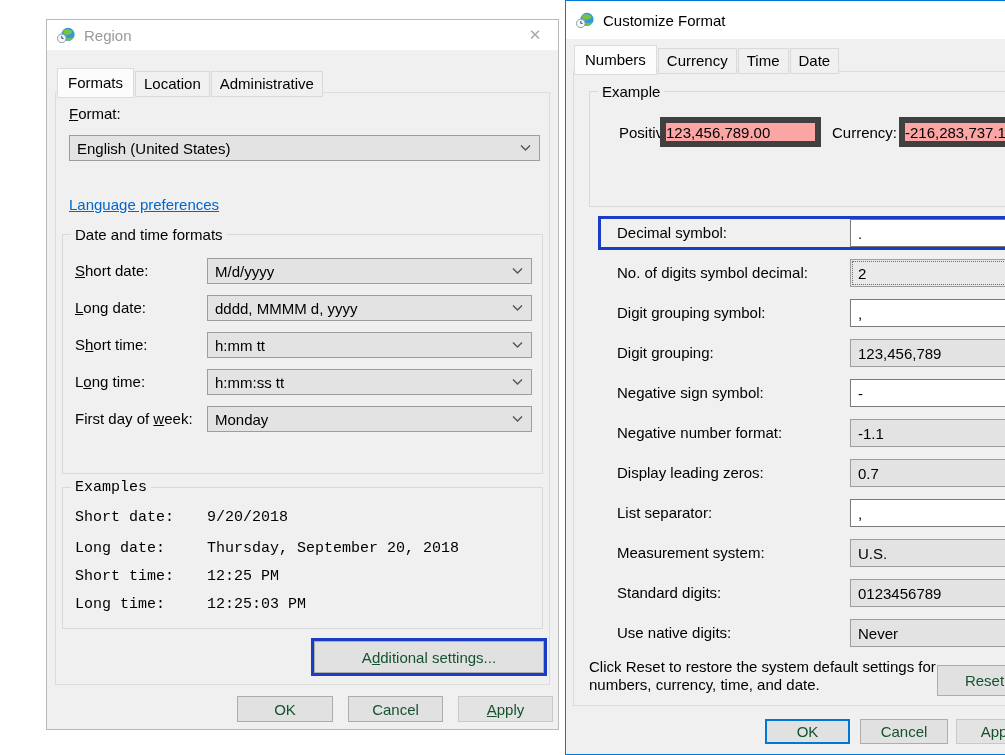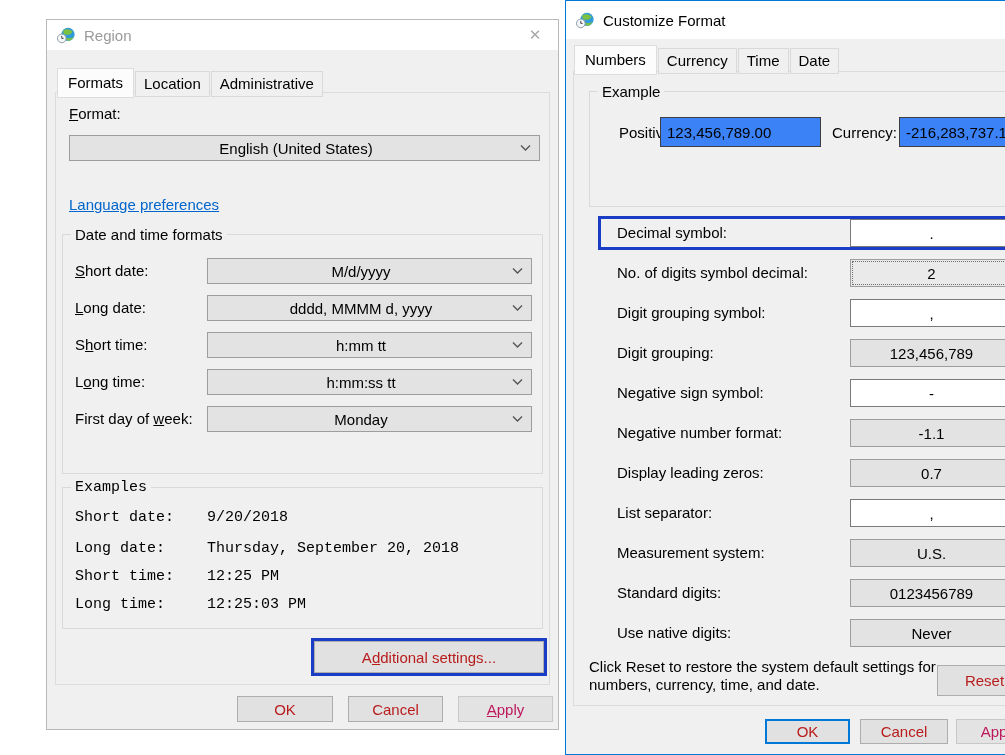--- a/index.html
+++ b/index.html
@@ -26,21 +26,21 @@
   .dlg-right .tabstrip{left:8px;top:44px;}
   .tab{font-size:15px;padding:3px 8px 4px;background:#f0f0f0;border:1px solid #d9d9d9;
     margin-right:1px;margin-bottom:0;white-space:nowrap;}
   .tab.active{background:#fcfcfc;padding:5px 10px 6px;margin-bottom:-1px;border-color:#dcdcdc;}
 
   .pagebox{position:absolute;background:#f0f0f0;border:1px solid #dcdcdc;}
   .dlg-left .pagebox{left:8px;right:8px;top:72px;height:591px;}
   .dlg-right .pagebox{left:7px;right:7px;top:70px;height:633px;}
 
   .combo{background:#e3e3e3;border:1px solid #9d9d9d;position:relative;
-    display:flex;align-items:center;padding:0 24px 0 7px;font-size:15px;box-sizing:border-box;white-space:nowrap;overflow:hidden;justify-content:center;}
+    display:flex;align-items:center;padding:0 24px 0 7px;font-size:15px;box-sizing:border-box;white-space:nowrap;overflow:hidden;}
   .combo .chev{position:absolute;right:8px;top:50%;transform:translateY(-50%);line-height:0;}
   .combo.edit{background:#ffffff;border-color:#7a7a7a;}
   .combo.focused{background:#eaeaea;outline:1px dotted #6e6e6e;outline-offset:-3px;}
 
   .group{position:absolute;border:1px solid #d9d9d9;}
   .group-legend{position:absolute;top:-9px;left:8px;background:#f0f0f0;padding:0 4px;font-size:15px;}
 
   .mn{text-decoration:underline;}
   .link{color:#0066cc;text-decoration:underline;cursor:pointer;}
 
@@ -50,34 +50,34 @@
   .lang-link{position:absolute;left:13px;top:103px;}
   .grp-dtf{left:6px;right:6px;top:141px;height:238px;}
   .dtrow{position:absolute;left:12px;right:10px;height:26px;}
   .dtrow .rowlabel{position:absolute;left:0;top:4px;}
   .dtrow .combo{position:absolute;left:132px;right:0;top:0;height:26px;}
   .grp-ex{left:6px;right:6px;top:394px;height:140px;font-family:Liberation Mono, monospace;}
   .exrow{position:absolute;left:12px;right:10px;height:20px;}
   .exrow .exvalue{position:absolute;left:132px;top:0;}
   .addl-hl{position:absolute;right:2px;top:545px;border:3px solid #1b3cc4;width:230px;height:32px;}
   .btn{background:#e1e1e1;border:1px solid #adadad;font-size:15px;font-family:"Liberation Sans",sans-serif;
-    display:flex;align-items:center;justify-content:center;box-sizing:border-box;cursor:default;color:#b91c1c;}
+    display:flex;align-items:center;justify-content:center;box-sizing:border-box;cursor:default;color:#14532d;}
   .addl-btn{width:100%;height:100%;}
   .lfooter .btn,.rfooter .btn{position:absolute;height:26px;}
   .btn.default{border:2px solid #0078d7;}
-  .btn.disabled{background:#e3e3e3;border-color:#c8c8c8;color:#be185d;}
+  .btn.disabled{background:#e3e3e3;border-color:#c8c8c8;color:#14532d;}
   .lfooter{position:absolute;left:0;top:676px;right:0;height:26px;}
   .btn-l-ok{left:190px;width:96px;}
   .btn-l-cancel{left:301px;width:95px;}
   .btn-l-apply{left:411px;width:95px;}
 
   
   .grp-example{left:23px;right:12px;top:90px;height:114px;background:#f0f0f0;}
-  .exfield{position:absolute;top:25px;height:30px;background:#3b82f6;border:1px solid #404040;
-    box-sizing:border-box;display:flex;align-items:center;padding-left:6px;font-size:15px;white-space:nowrap;}
+  .exfield{position:absolute;top:25px;height:30px;background:#fca5a5;border:6px solid #404040;
+    box-sizing:border-box;display:flex;align-items:center;font-size:15px;white-space:nowrap;}
   .pos-label{position:absolute;left:29px;top:32px;}
   .pos-field{left:70px;width:161px;}
   .neg-label{position:absolute;left:242px;top:32px;}
   .neg-field{left:309px;width:131px;}
   .crows{position:absolute;left:35px;right:12px;top:218px;}
   .crow{position:relative;height:28px;margin-bottom:12px;}
   .crow.hl{outline:3px solid #1b3cc4;}
   .crow .rowlabel{position:absolute;left:16px;top:5px;}
   .crow .combo{position:absolute;right:6px;top:0;width:180px;height:28px;}
   .reset-note{position:absolute;left:23px;top:657px;width:360px;font-size:15px;line-height:18px;}

